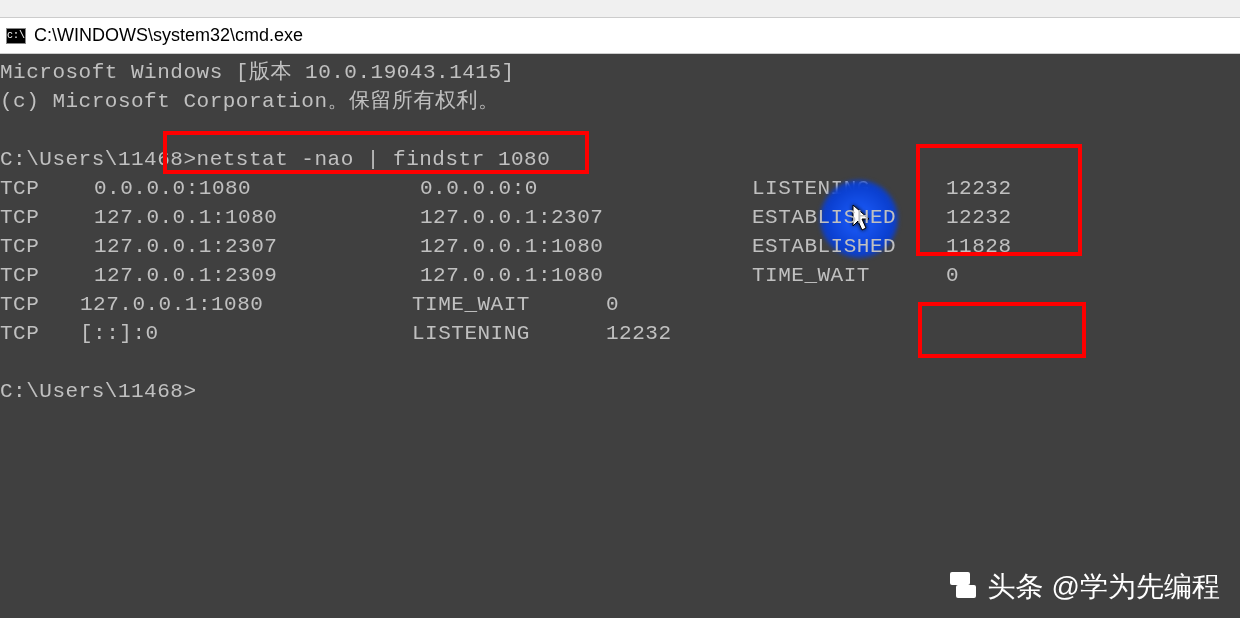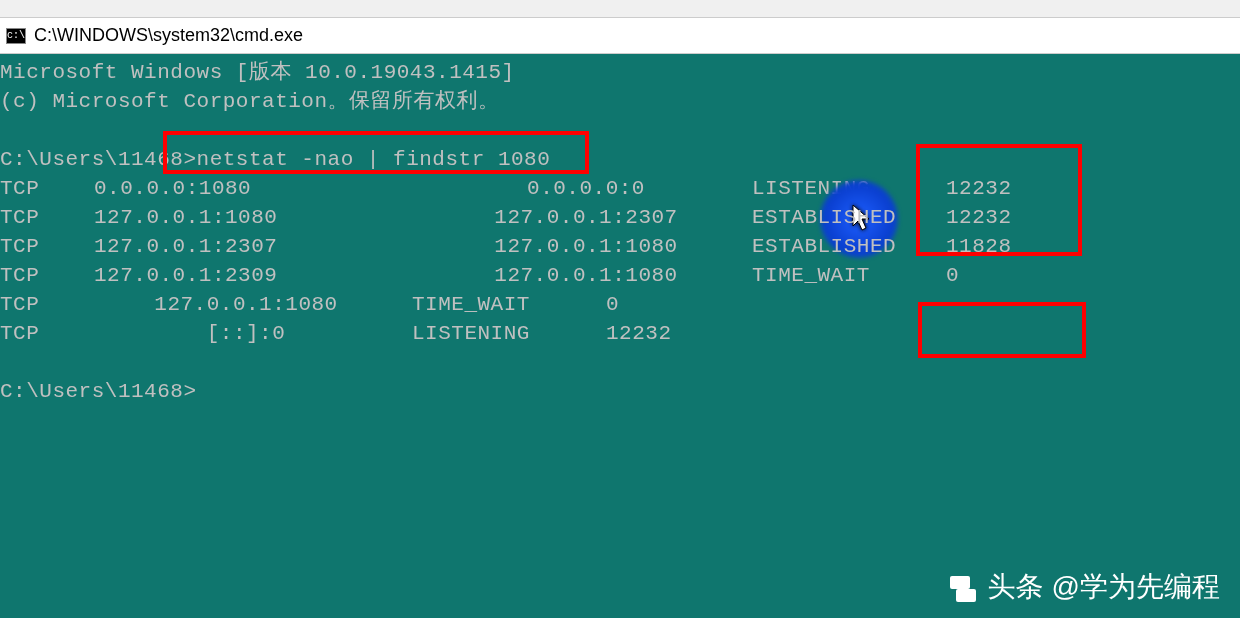--- a/index.html
+++ b/index.html
@@ -39,40 +39,40 @@
       justify-content: center;
       margin-right: 8px;
       border: 1px solid #888;
     }
     .title-text {
       color: #000;
       font-family: Liberation Sans, sans-serif;
       font-size: 18px;
     }
     .terminal {
-      background: #0f766e;
+      background: #404040;
       color: #c0c0c0;
       font-size: 21px;
       padding: 4px 0 0 0;
       line-height: 29px;
       letter-spacing: 0.5px;
       position: relative;
       height: calc(100% - 54px);
     }
     .line {
       white-space: pre;
       position: relative;
     }
     .row {
       display: flex;
       white-space: pre;
     }
     .col-proto { width: 80px; padding-left: 0; }
     .col-local { width: 326px; margin-left: 14px; }
-    .col-foreign { width: 332px; text-align: center; }
+    .col-foreign { width: 332px; }
     .col-state { width: 194px; }
     .col-pid { width: 120px; }
     .highlight-box {
       position: absolute;
       border: 4px solid #ff0000;
       pointer-events: none;
     }
     .box-cmd {
       top: 131px;
       left: 163px;
@@ -112,21 +112,21 @@
       filter: drop-shadow(0 0 2px #000);
     }
     .watermark {
       position: absolute;
       bottom: 12px;
       right: 20px;
       color: #fff;
       font-family: Arial, "Microsoft YaHei", sans-serif;
       font-size: 28px;
       display: flex;
-      align-items: flex-end;
+      align-items: flex-start;
       gap: 8px;
     }
     .watermark-icon {
       width: 34px;
       height: 34px;
       position: relative;
     }
     .watermark-icon::before,
     .watermark-icon::after {
       content: '';

